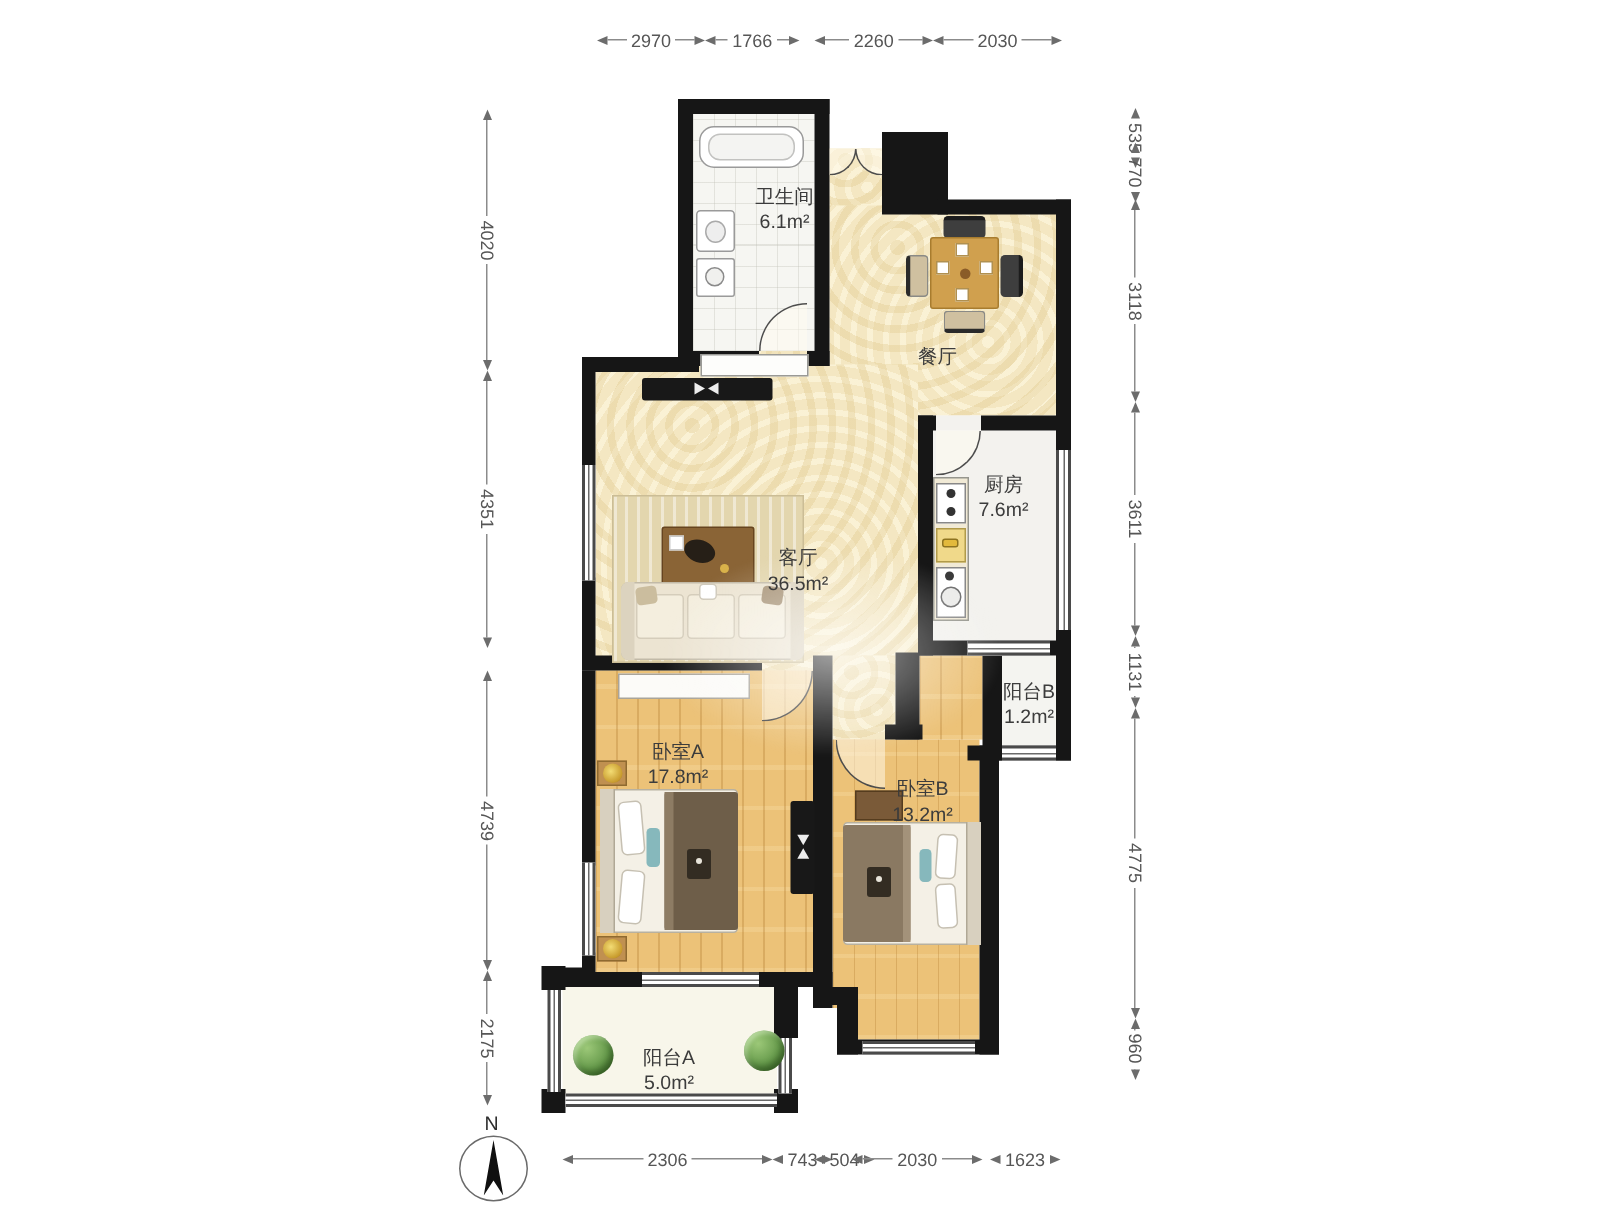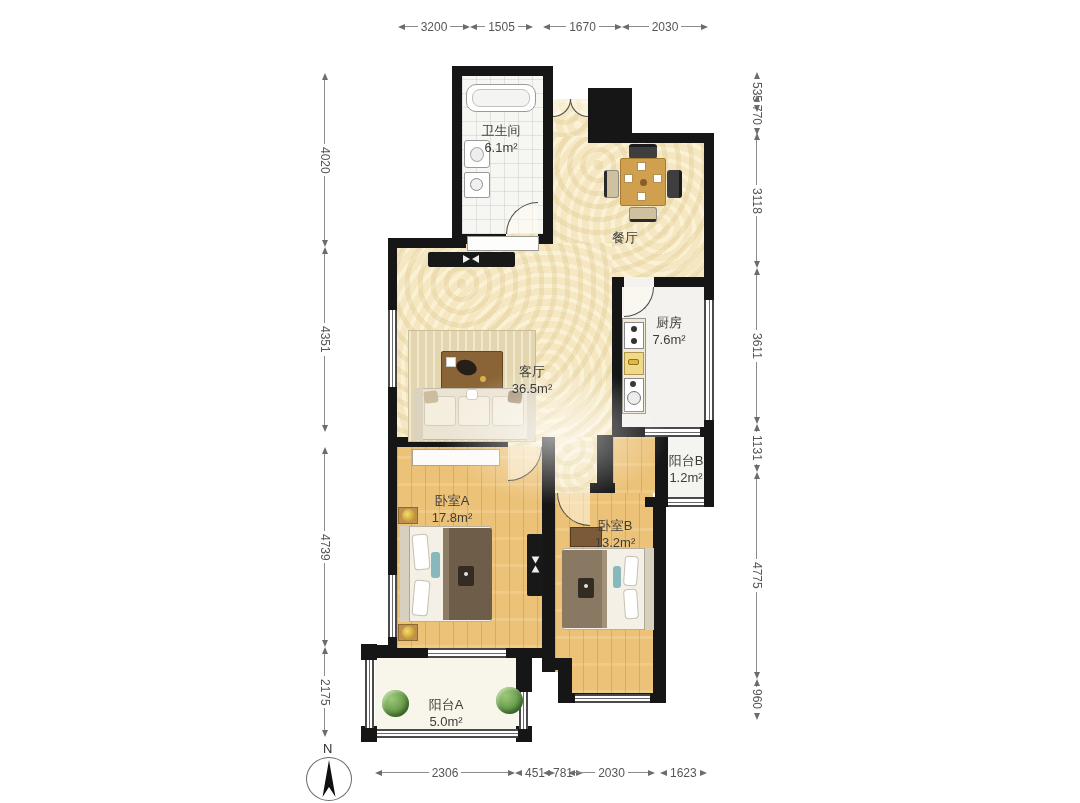--- a/index.html
+++ b/index.html
@@ -207,21 +207,21 @@
   <div class="fu" style="left:584px;top:584px;width:4px;height:4px;background:#e8e4da;border-radius:50%"></div>
   <div class="fu" style="left:624px;top:556px;width:14px;height:30px;background:#fff;border:1px solid #c6c0b2;border-radius:4px;transform:rotate(4deg)"></div>
   <div class="fu" style="left:624px;top:589px;width:14px;height:30px;background:#fff;border:1px solid #c6c0b2;border-radius:4px;transform:rotate(-4deg)"></div>
   <div class="fu" style="left:613px;top:566px;width:8px;height:22px;background:#86b8bc;border-radius:3px"></div>
 
   <div class="plant" style="left:382px;top:690px;width:27px;height:27px"></div>
   <div class="plant" style="left:496px;top:687px;width:27px;height:27px"></div>
 
   <div class="wm" style="left:440px;top:365px;width:230px;height:140px"></div>
 
-  <div class="lbl" style="left:462px;top:122px;width:78px">
+  <div class="lbl" style="left:484px;top:122px;width:78px">
     <span>卫生间</span>
       <span>6.1m²</span>
   </div>
   <div class="lbl" style="left:593px;top:229px;width:64px">
     <span>餐厅</span>
       <span></span>
   </div>
   <div class="lbl" style="left:634px;top:314px;width:70px">
     <span>厨房</span>
       <span>7.6m²</span>
@@ -242,52 +242,52 @@
     <span>卧室B</span>
       <span>13.2m²</span>
   </div>
   <div class="lbl" style="left:406px;top:696px;width:80px">
     <span>阳台A</span>
       <span>5.0m²</span>
   </div>
 
   <div class="dimh" style="left:398px;top:20px;width:72px">
       <i class="ln"></i>
-      <span class="tx">3200</span>
+      <span class="tx">2970</span>
       <i class="ln"></i>
     </div>
   <div class="dimh" style="left:470px;top:20px;width:63px">
       <i class="ln"></i>
-      <span class="tx">1505</span>
+      <span class="tx">1766</span>
       <i class="ln"></i>
     </div>
   <div class="dimh" style="left:543px;top:20px;width:79px">
       <i class="ln"></i>
-      <span class="tx">1670</span>
+      <span class="tx">2260</span>
       <i class="ln"></i>
     </div>
   <div class="dimh" style="left:622px;top:20px;width:86px">
       <i class="ln"></i>
       <span class="tx">2030</span>
       <i class="ln"></i>
     </div>
 
   <div class="dimh" style="left:375px;top:766px;width:140px">
       <i class="ln"></i>
       <span class="tx">2306</span>
       <i class="ln"></i>
     </div>
   <div class="dimh" style="left:515px;top:766px;width:28px">
       <i class="ln"></i>
-      <span class="tx">451</span>
+      <span class="tx">743</span>
       <i class="ln"></i>
     </div>
   <div class="dimh" style="left:543px;top:766px;width:25px">
       <i class="ln"></i>
-      <span class="tx">781</span>
+      <span class="tx">504</span>
       <i class="ln"></i>
     </div>
   <div class="dimh" style="left:568px;top:766px;width:87px">
       <i class="ln"></i>
       <span class="tx">2030</span>
       <i class="ln"></i>
     </div>
   <div class="dimh" style="left:660px;top:766px;width:42px">
       <i class="ln"></i>
       <span class="tx">1623</span>

